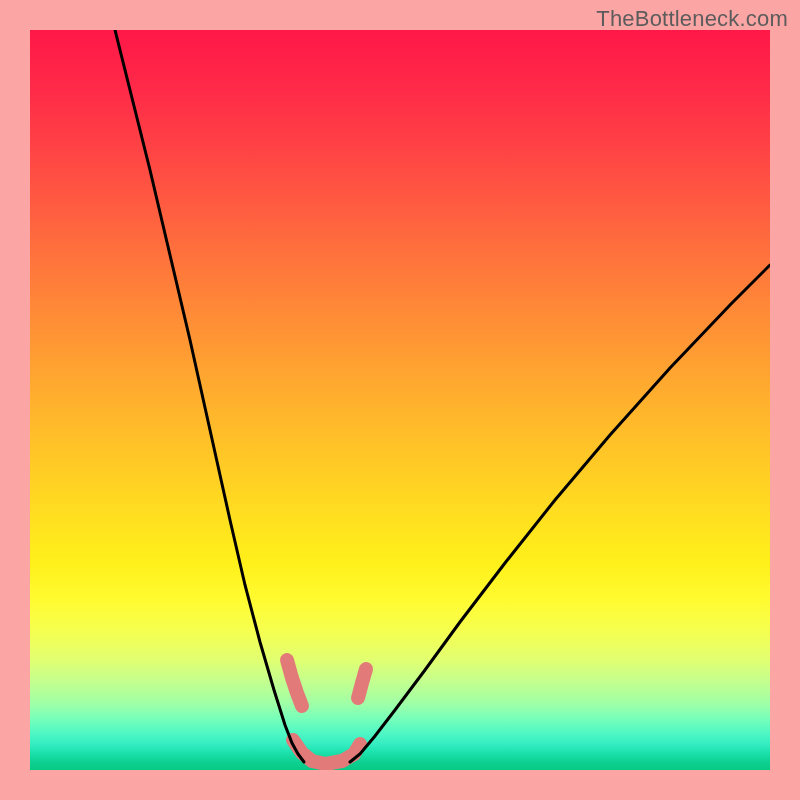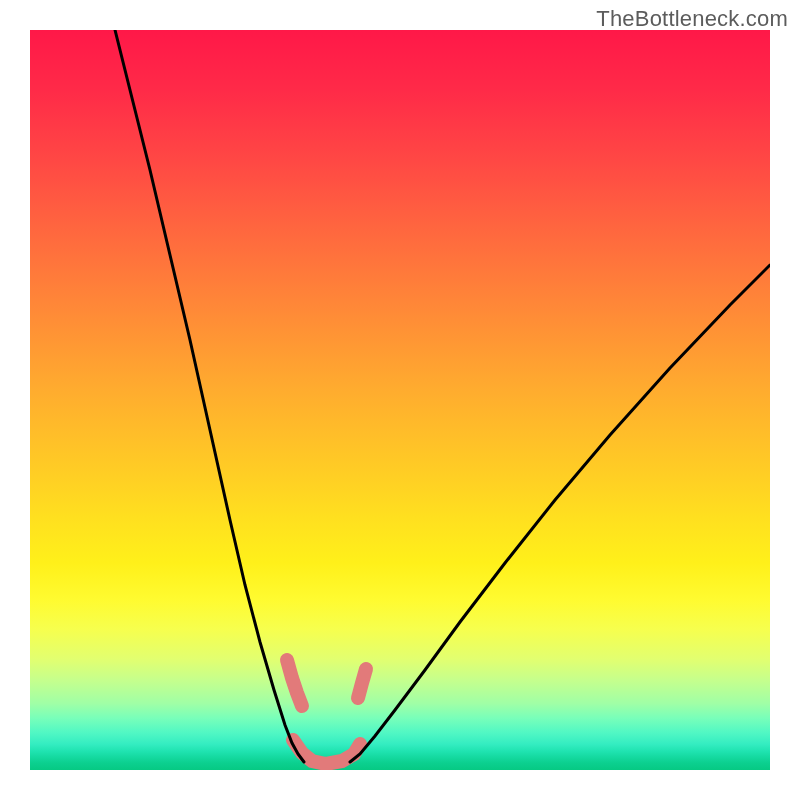--- a/index.html
+++ b/index.html
@@ -8,21 +8,21 @@
     width: 800px;
     height: 800px;
     background: #000;
     font-family: Arial, Helvetica, sans-serif;
     overflow: hidden;
   }
   .frame {
     position: relative;
     width: 800px;
     height: 800px;
-    background: #ffffff;
+    background: #fca5a5;
   }
   .watermark {
     position: absolute;
     top: 6px;
     right: 12px;
     color: #5c5c5c;
     font-size: 22px;
     font-weight: 500;
     letter-spacing: 0.2px;
     z-index: 10;

